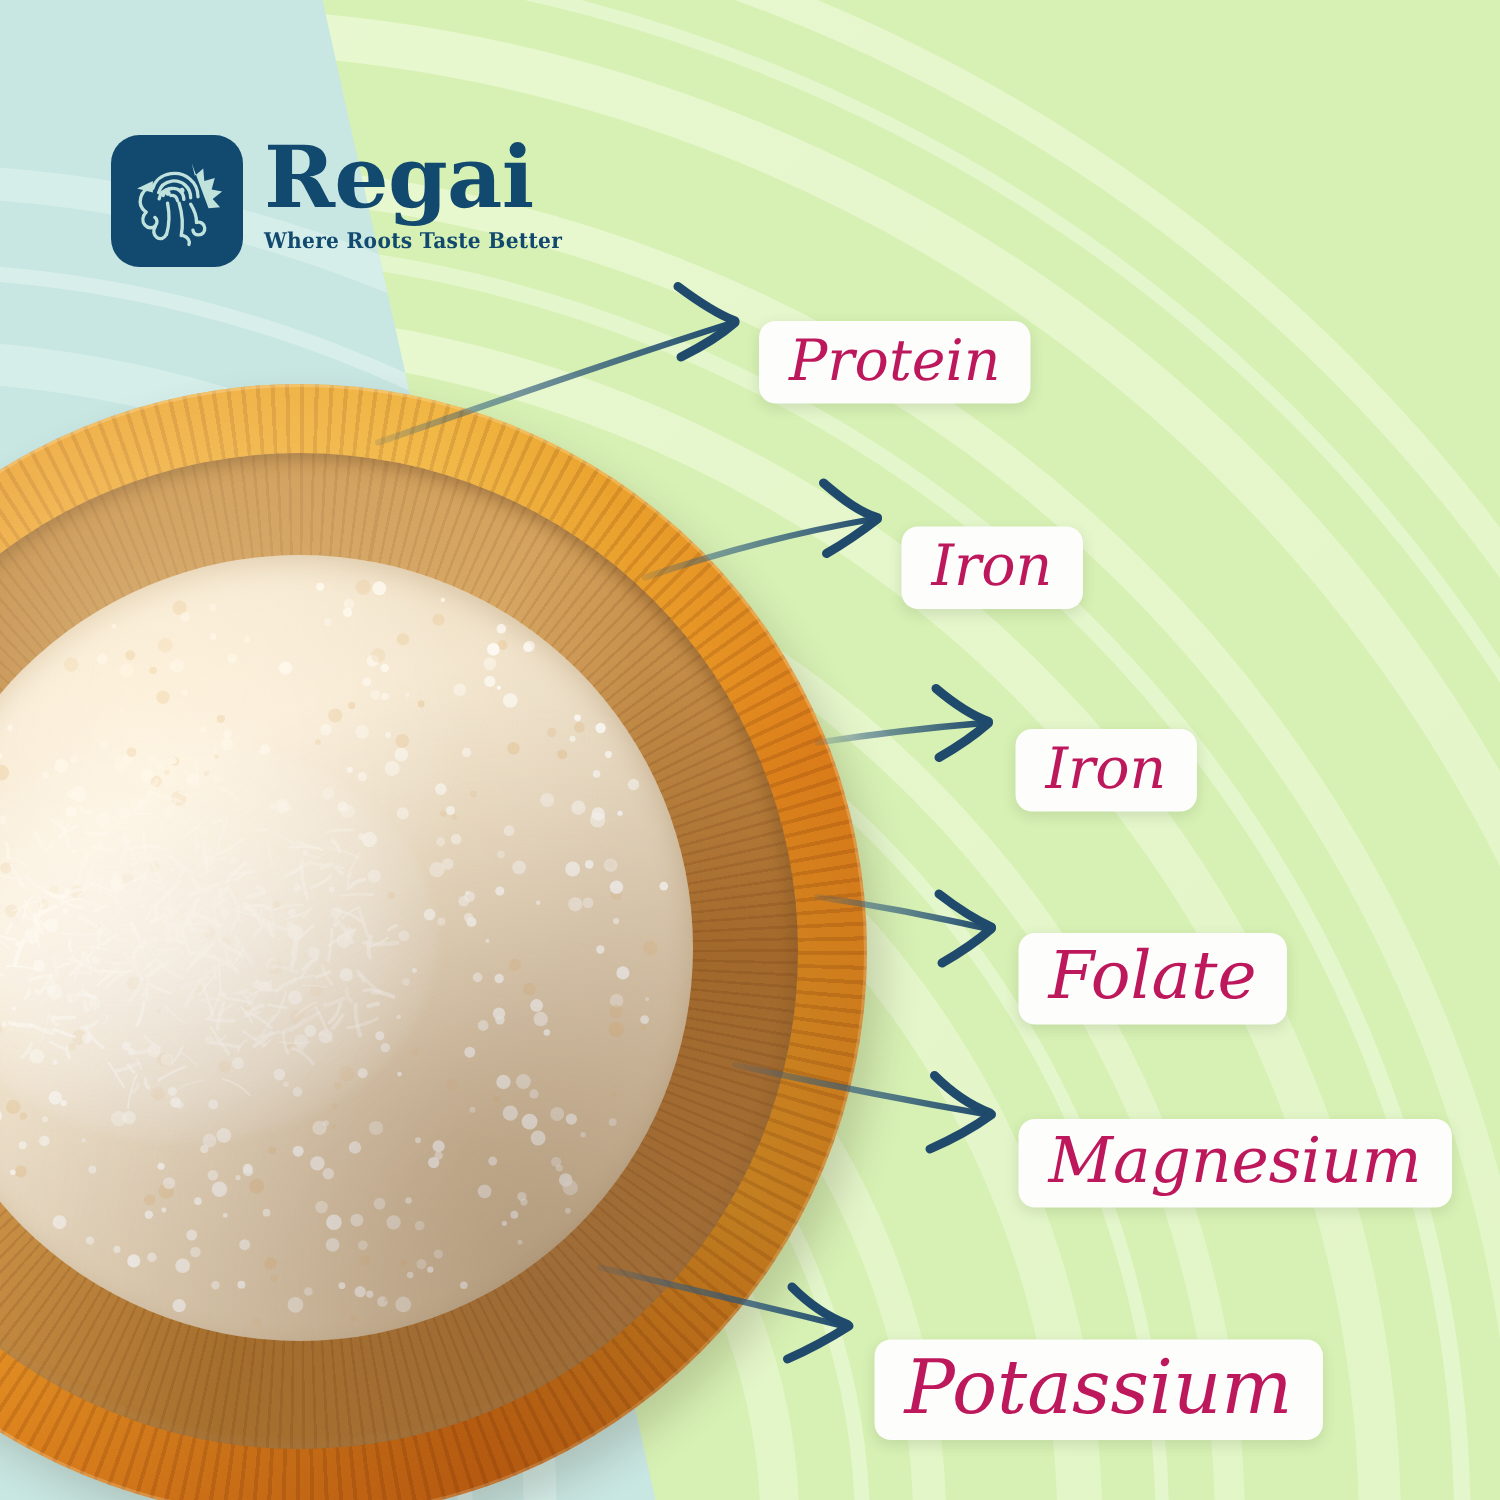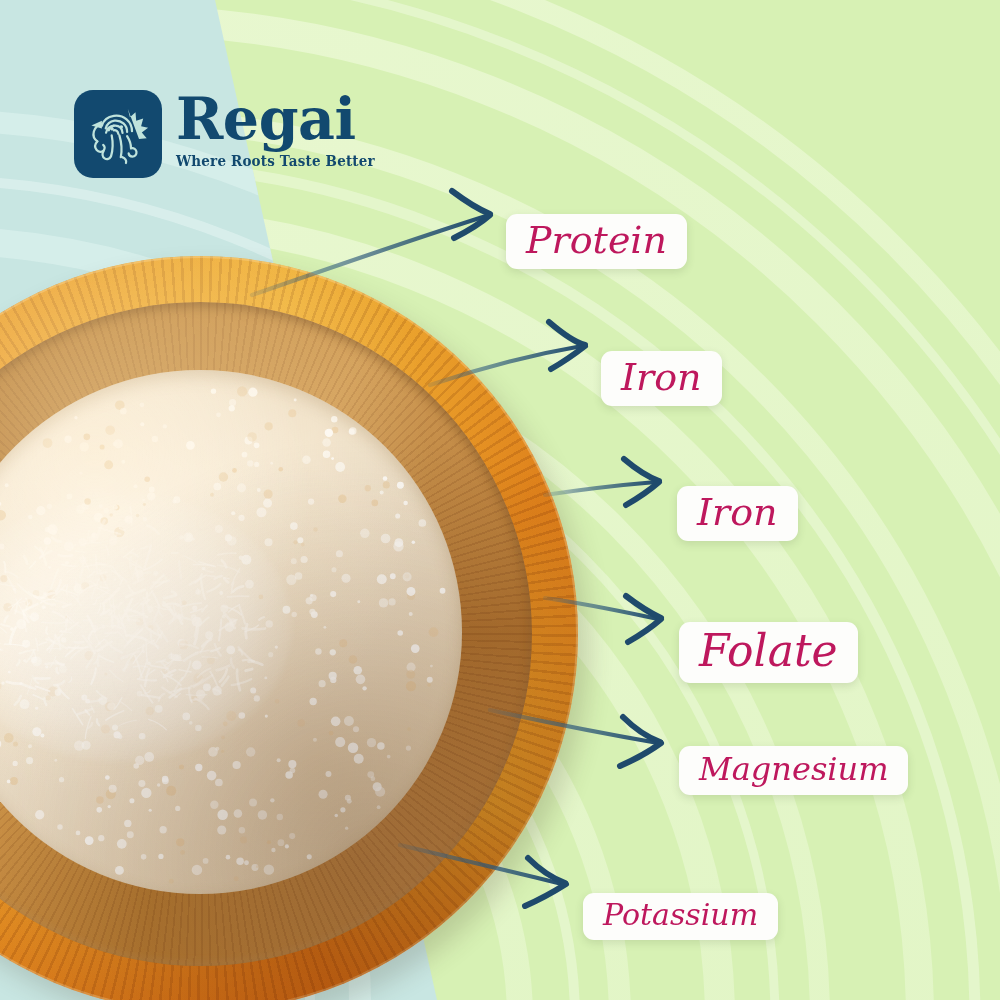--- a/index.html
+++ b/index.html
@@ -1009,17 +1009,17 @@
         <path d="M525 906 C541 899 555 891 566 884" stroke-width="6" stroke="#1f4a6c"></path>
       </g>
     </g>
   </svg>
 
   <div id="label-host">
       <div class="label" style="left: 506px; top: 178px; font-size: 38px;">Protein</div>
       <div class="label" style="left: 601px; top: 315px; font-size: 38px;">Iron</div>
       <div class="label" style="left: 677px; top: 450px; font-size: 38px;">Iron</div>
       <div class="label" style="left: 679px; top: 586px; font-size: 44px;">Folate</div>
-      <div class="label" style="left: 679px; top: 710px; font-size: 32px;">Magnesium</div>
-      <div class="label" style="left: 583px; top: 857px; font-size: 30px;">Potassium</div>
+      <div class="label" style="left: 679px; top: 710px; font-size: 42px;">Magnesium</div>
+      <div class="label" style="left: 583px; top: 857px; font-size: 50px;">Potassium</div>
     </div>
 
 </div>
 
 </body></html>

